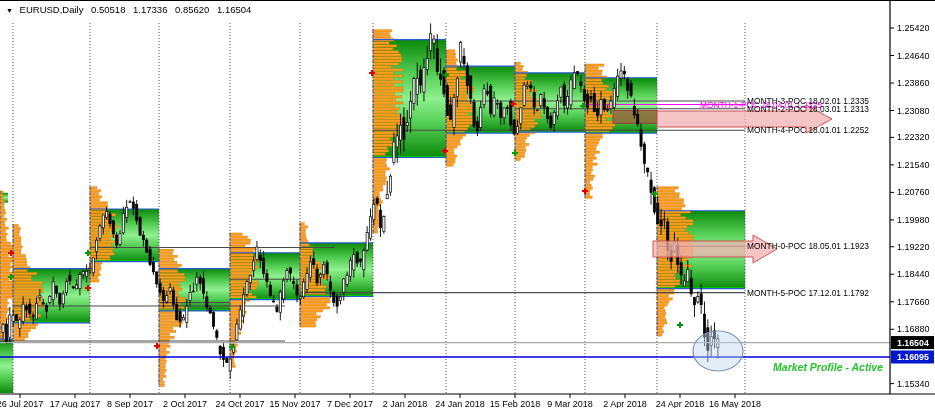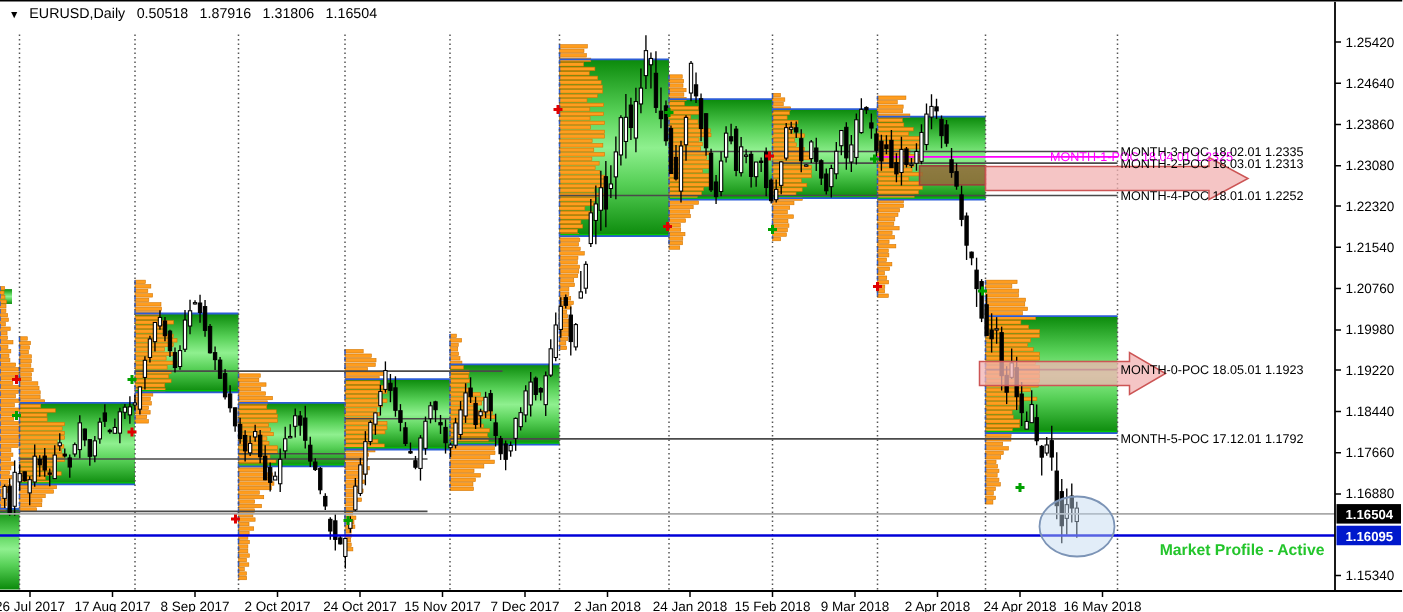--- a/index.html
+++ b/index.html
@@ -1098,18 +1098,18 @@
       <text x="747" y="294.59999999999985" font-size="8.4" fill="#000000">MONTH-5-POC 17.12.01 1.1792</text>
       <rect x="891" y="335.0564799999997" width="43" height="13" fill="#000000"></rect>
       <text x="897" y="345.0564799999997" font-size="8.8" fill="#fff" font-weight="bold">1.16504</text>
       <rect x="891" y="349.4860000000002" width="43" height="13" fill="#0018CC"></rect>
       <text x="897" y="359.4860000000002" font-size="8.8" fill="#fff" font-weight="bold">1.16095</text>
     </svg>
   <div class="title">
     <span class="tri">▼</span>
     <span>EURUSD,Daily</span>
     <span>0.50518</span>
-    <span>1.87916</span>
-    <span>1.31806</span>
+    <span>1.17336</span>
+    <span>0.85620</span>
     <span>1.16504</span>
   </div>
-  <div class="status" style="color: rgb(35, 197, 43);">Market Profile - Active</div>
+  <div class="status" style="color: rgb(35, 197, 43); font-style: italic;">Market Profile - Active</div>
 </div>
 
 </body></html>

